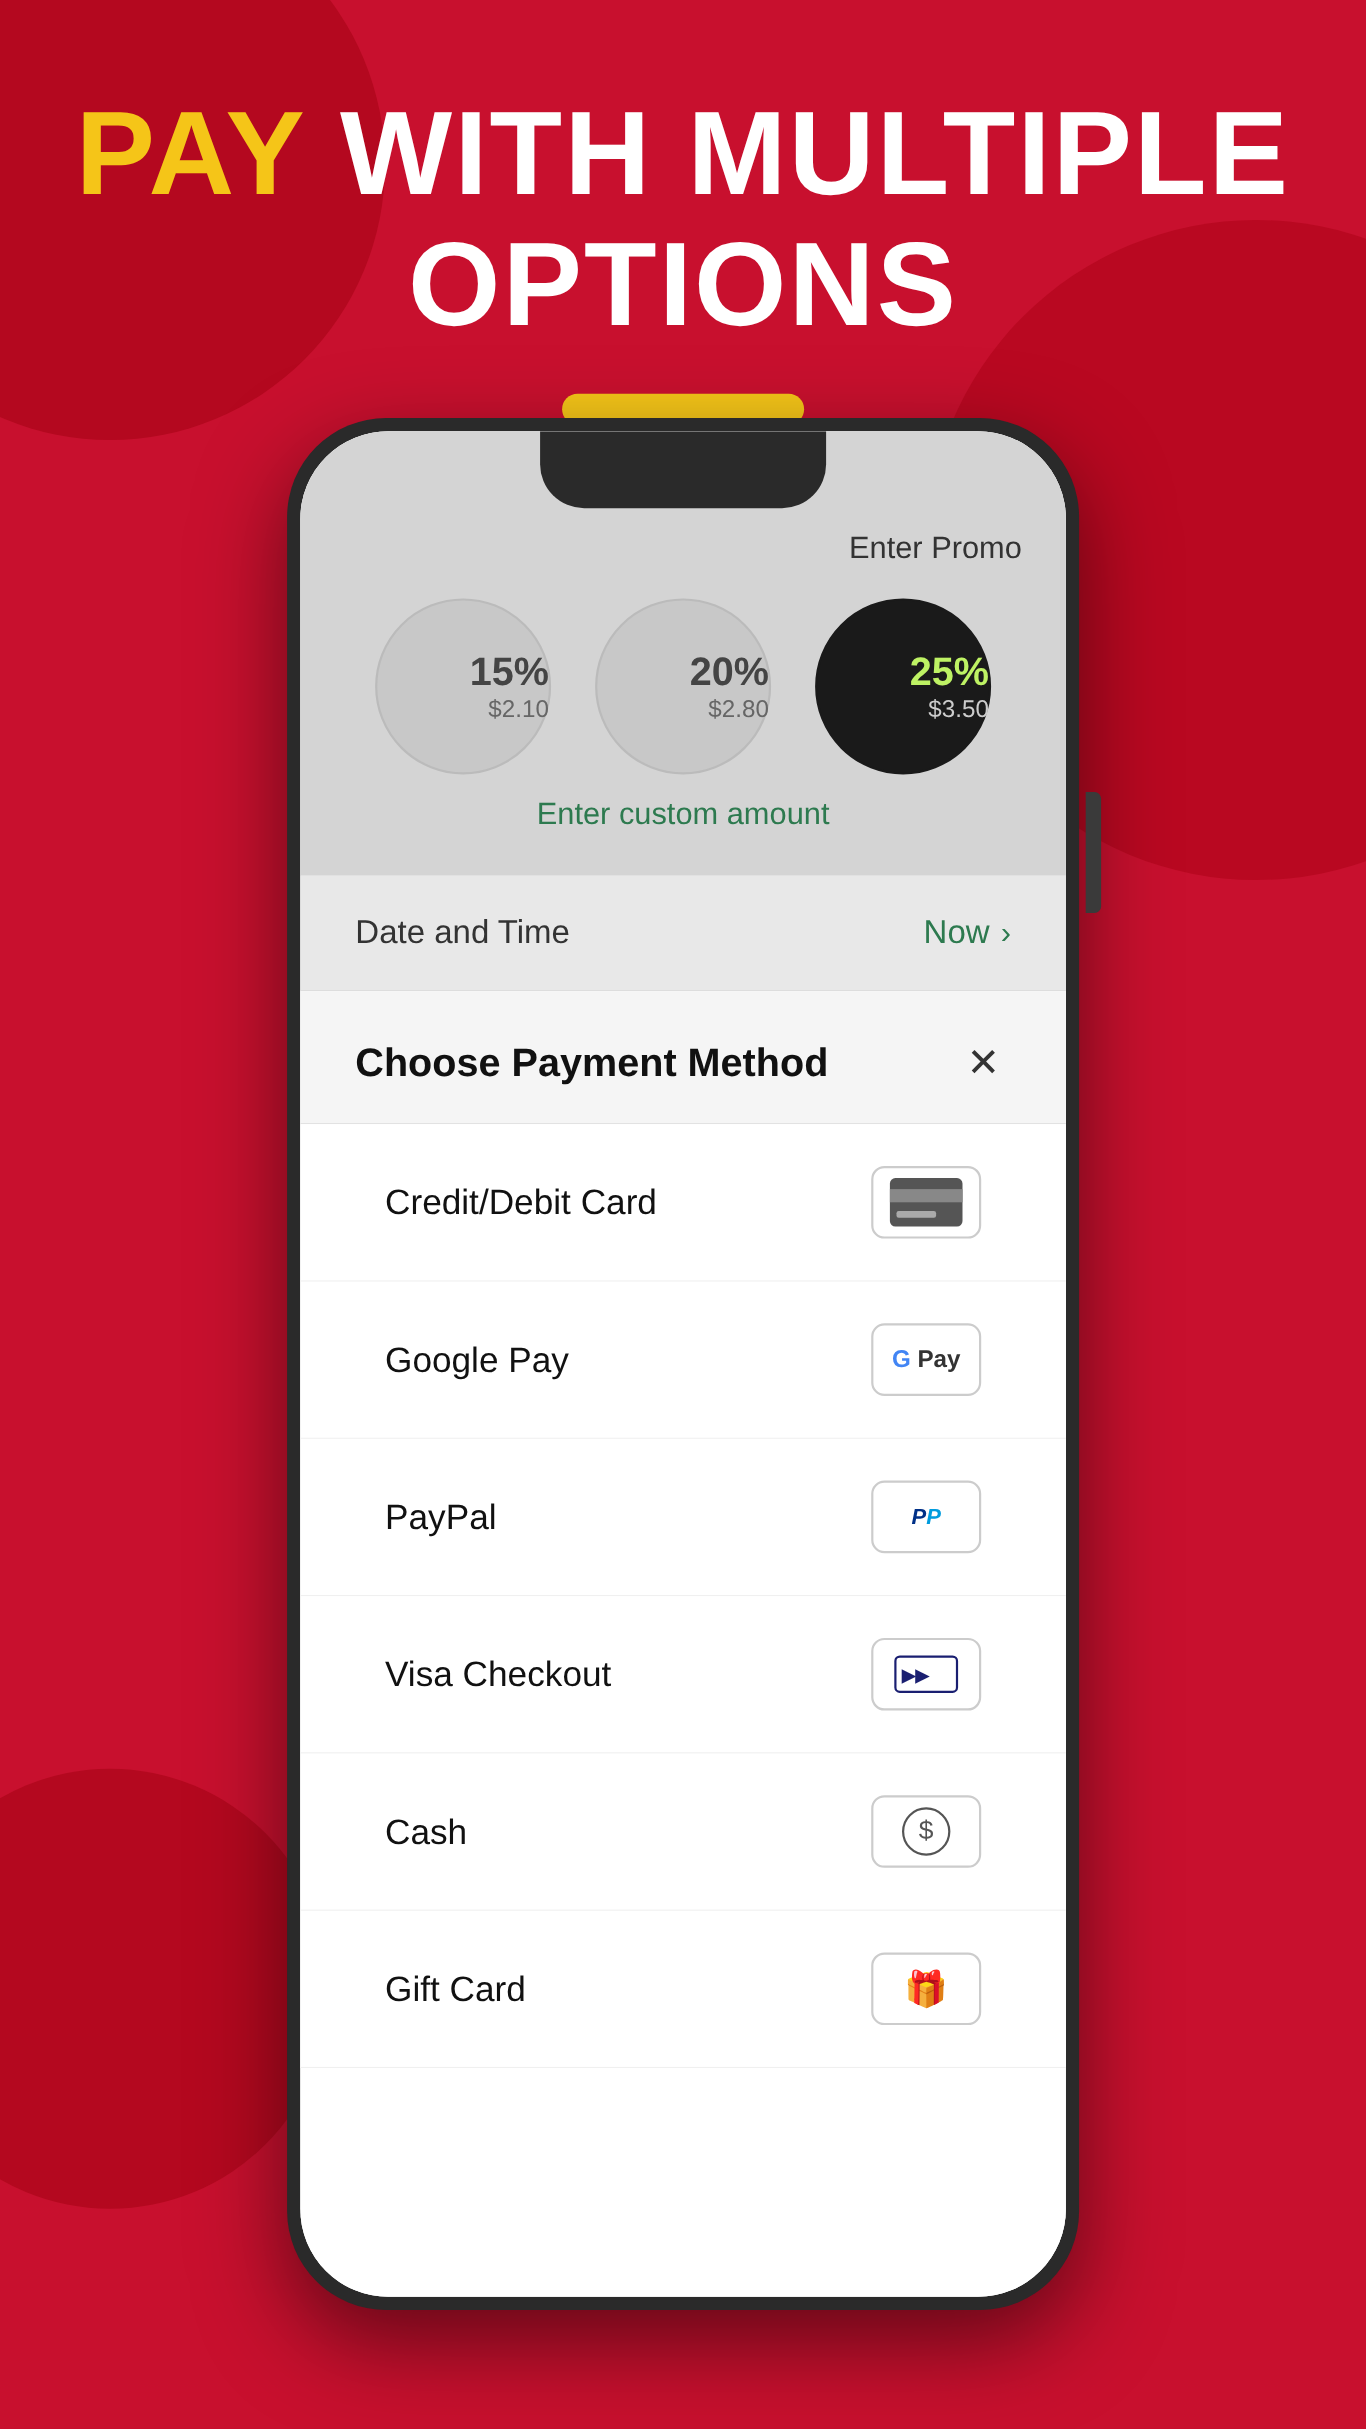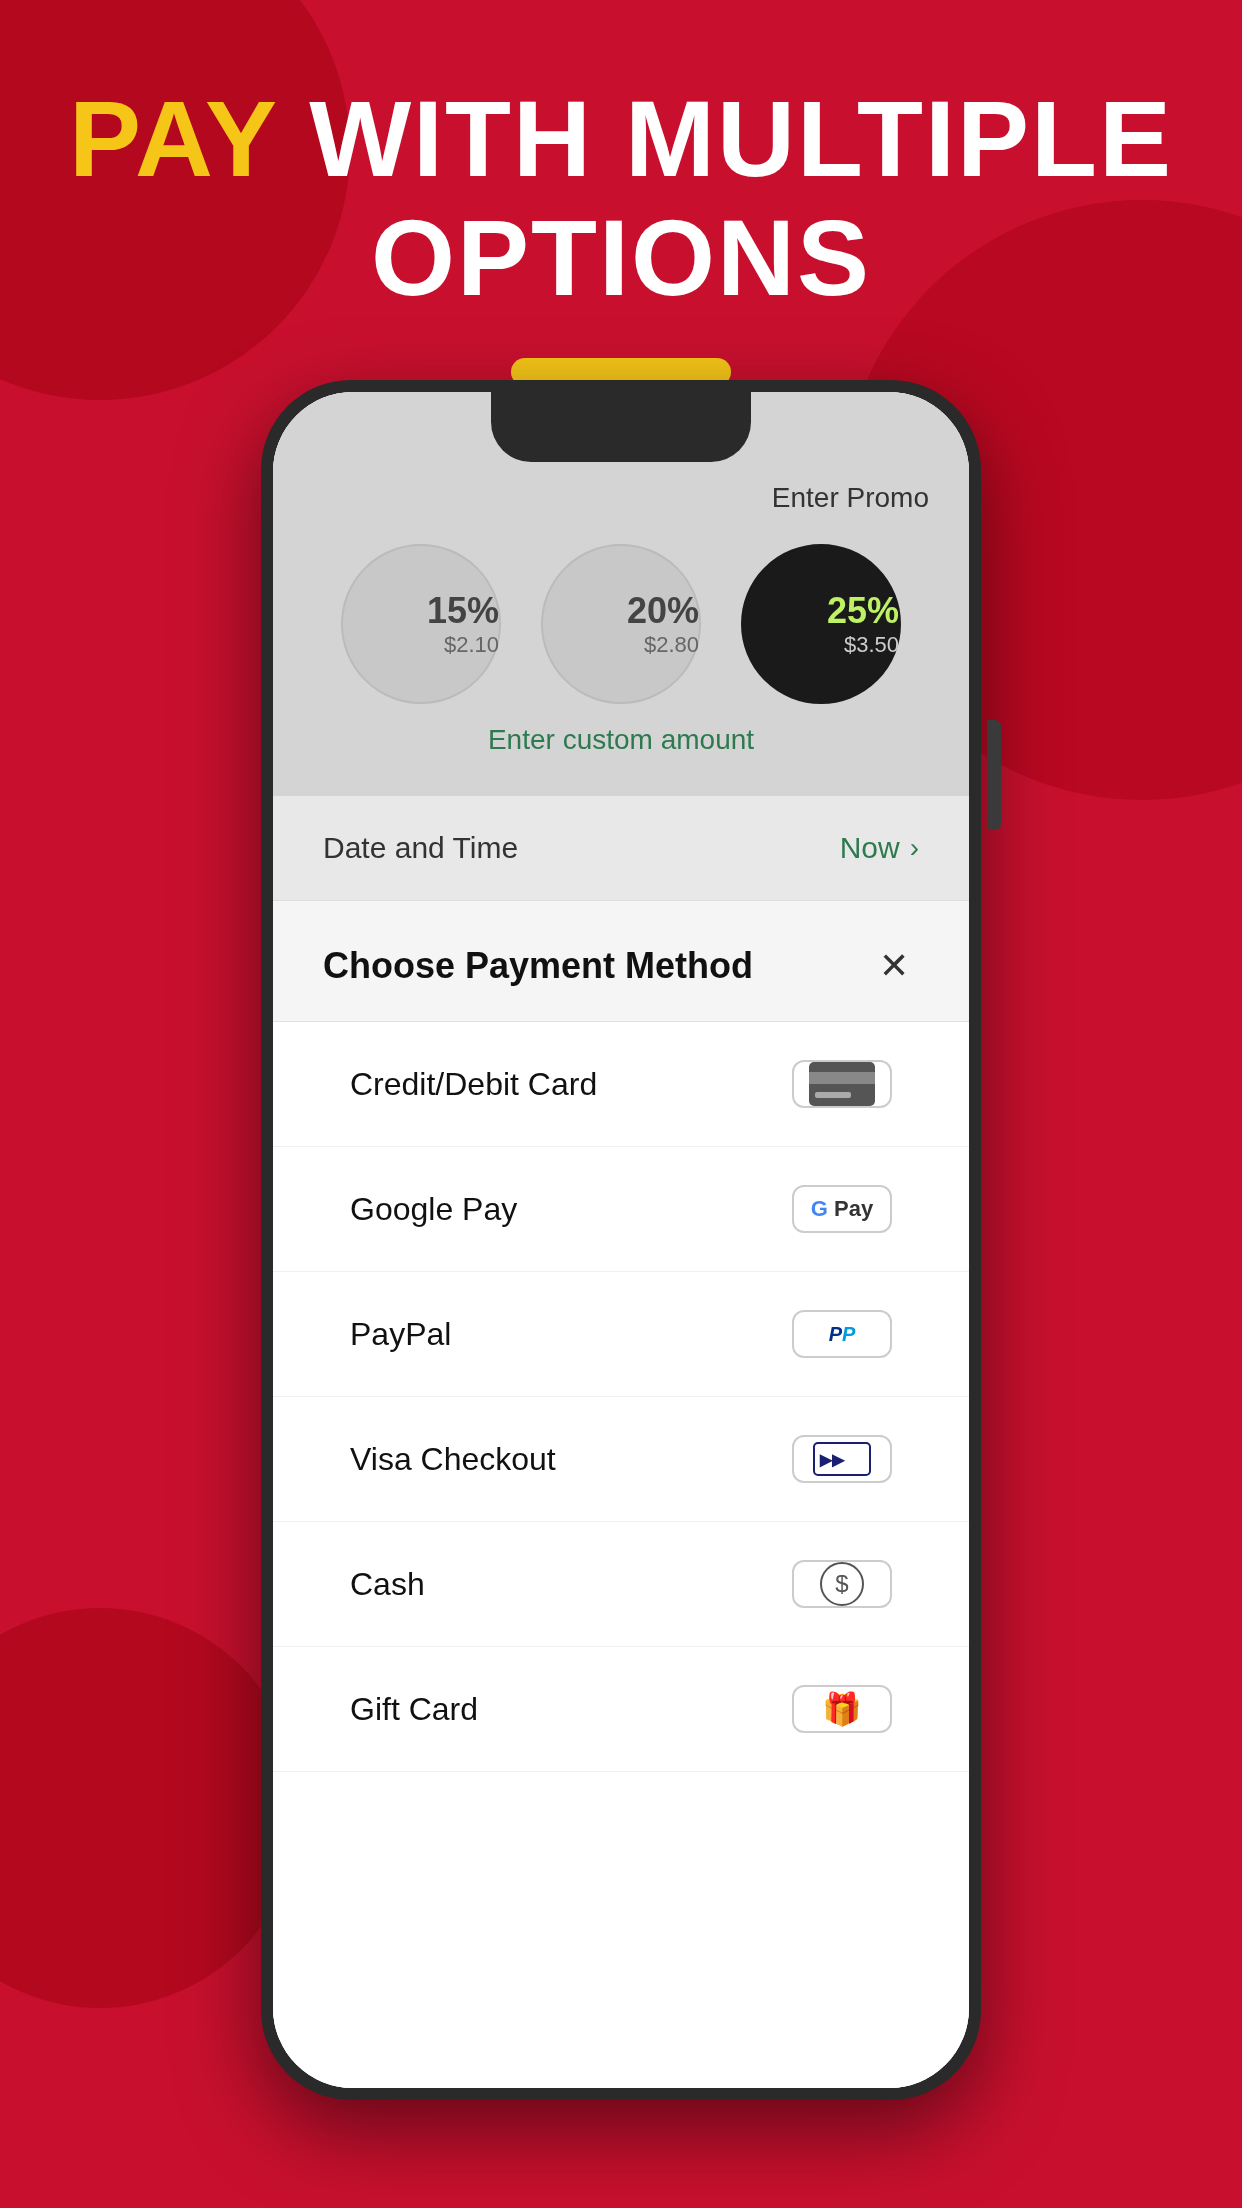--- a/index.html
+++ b/index.html
@@ -273,21 +273,21 @@
       border-bottom: 1px solid #f0f0f0;
     }
 
     .payment-label {
       font-size: 32px;
       color: #111;
     }
 
     .payment-icon {
       width: 100px;
-      height: 48px;
+      height: 66px;
       border: 2px solid #ccc;
       border-radius: 12px;
       display: flex;
       align-items: center;
       justify-content: center;
       background: #fff;
     }
 
     
     .gpay-icon {

